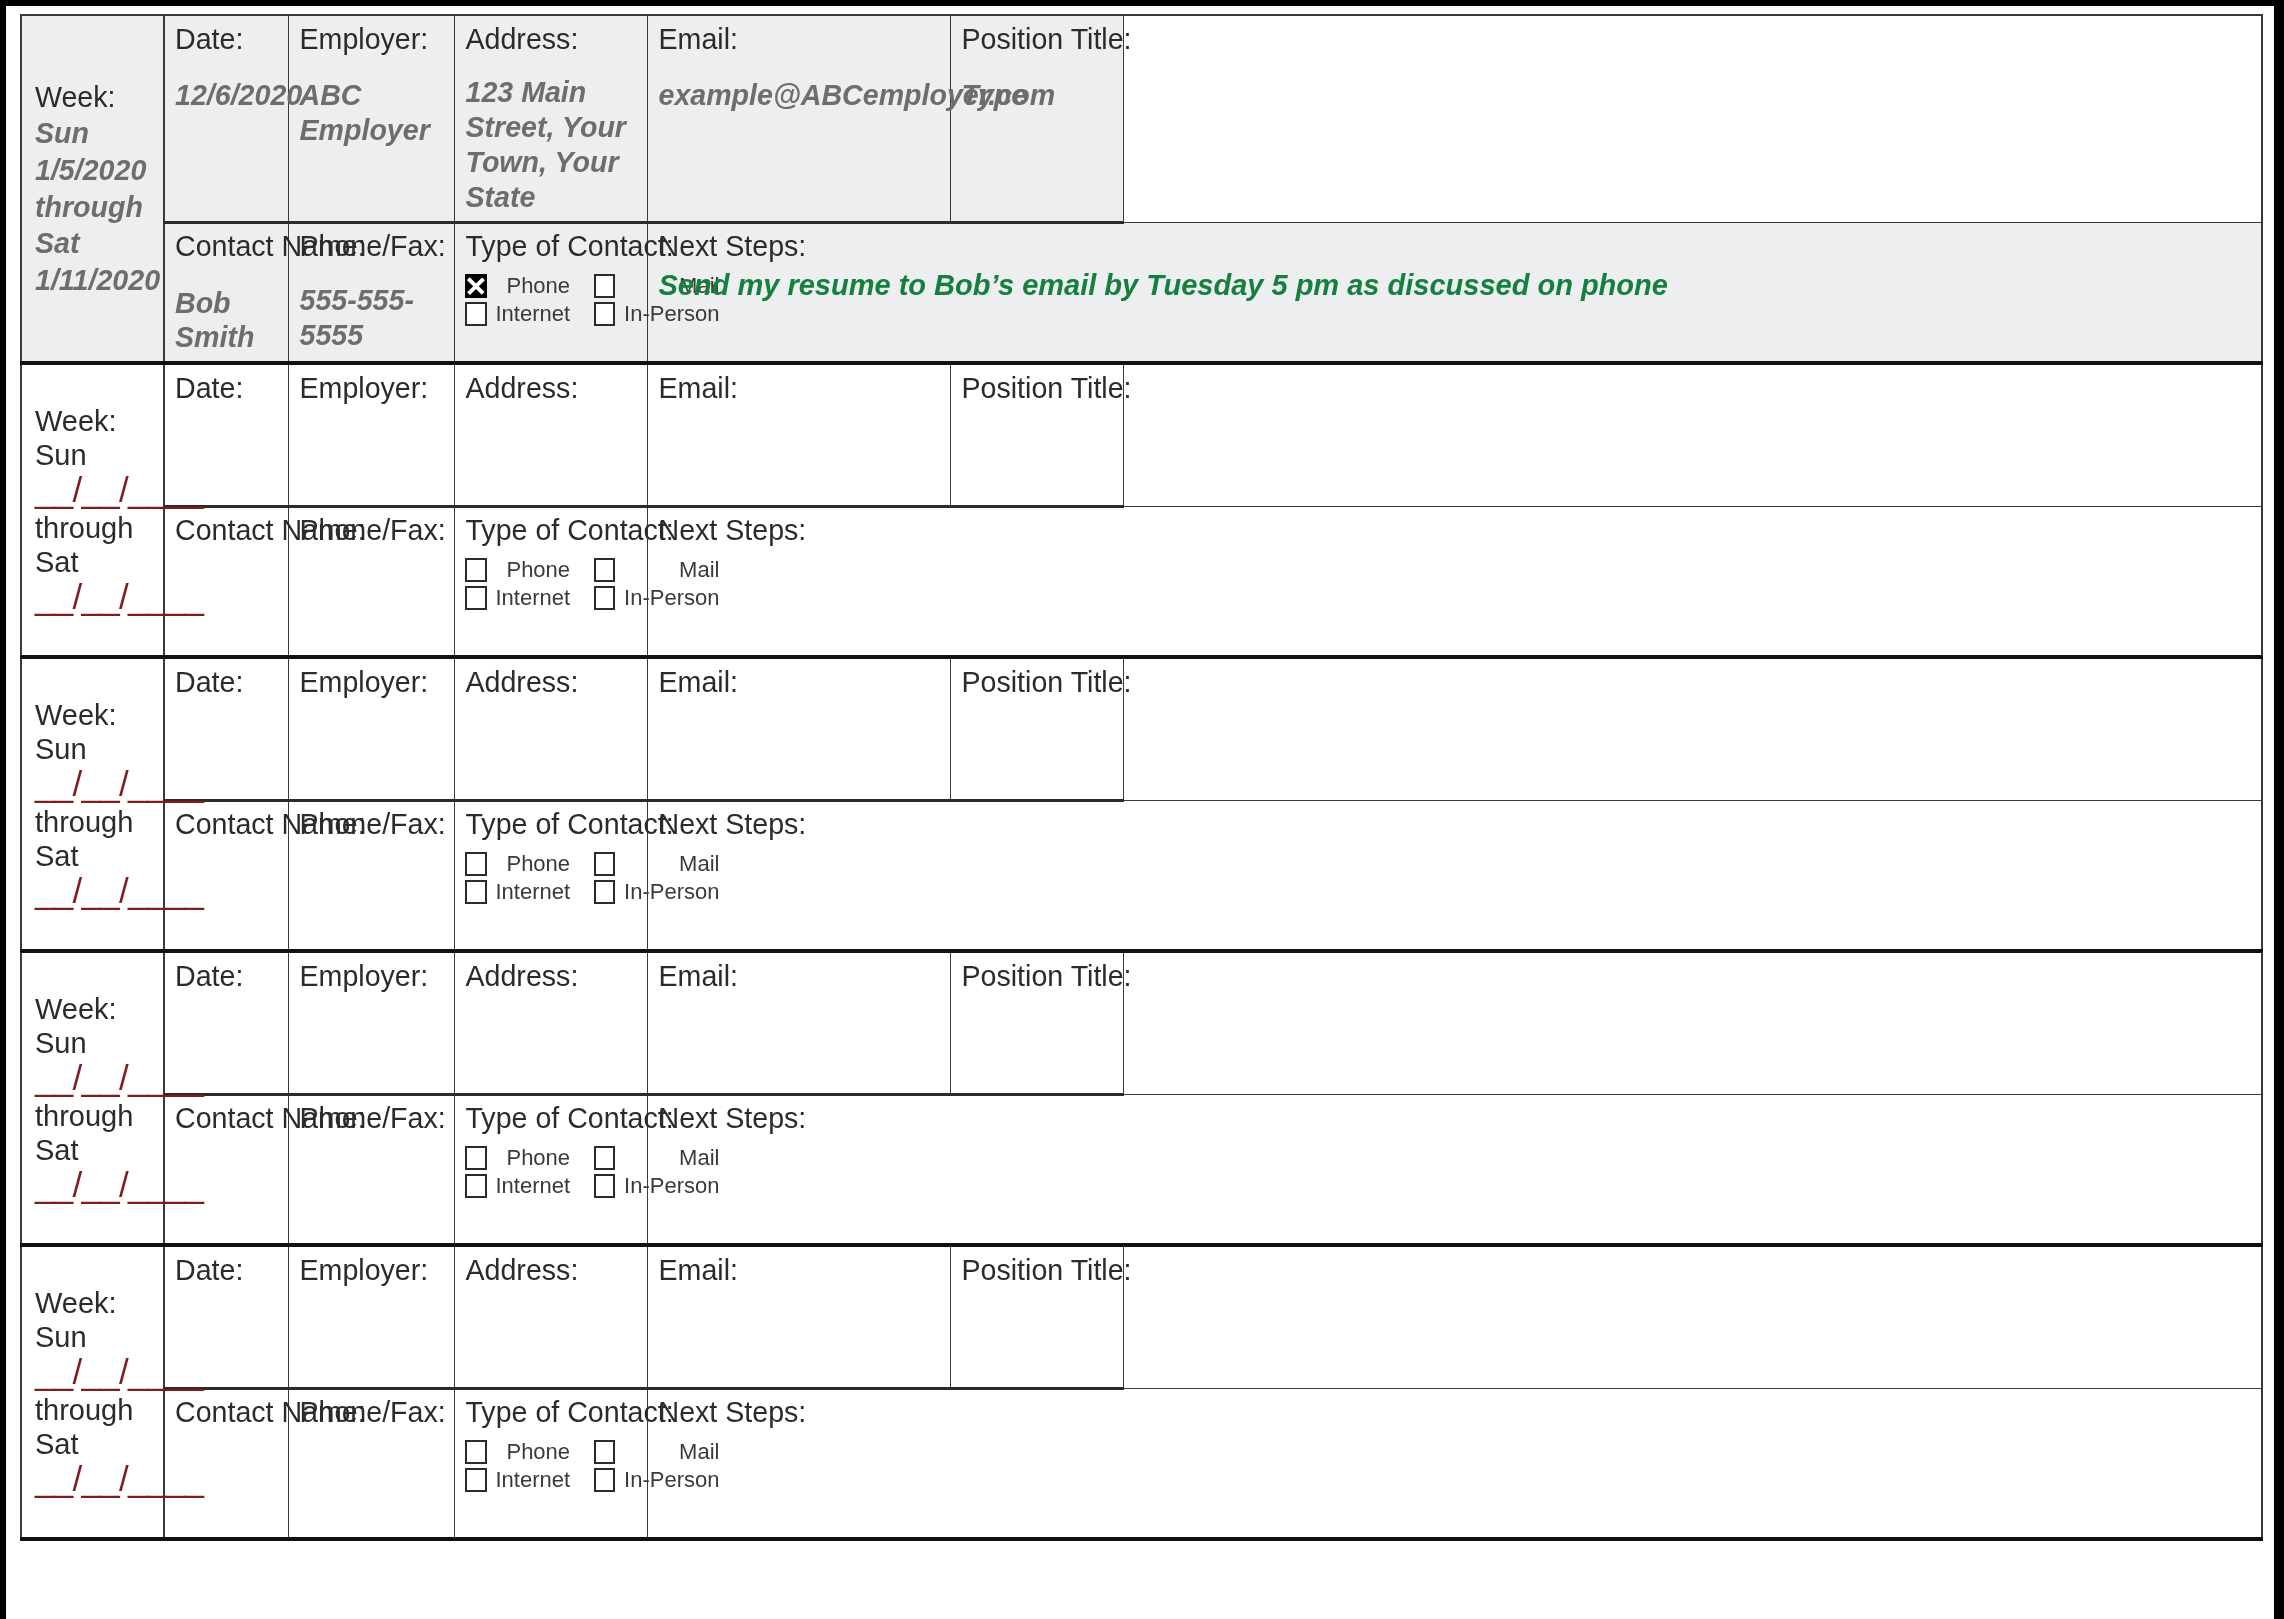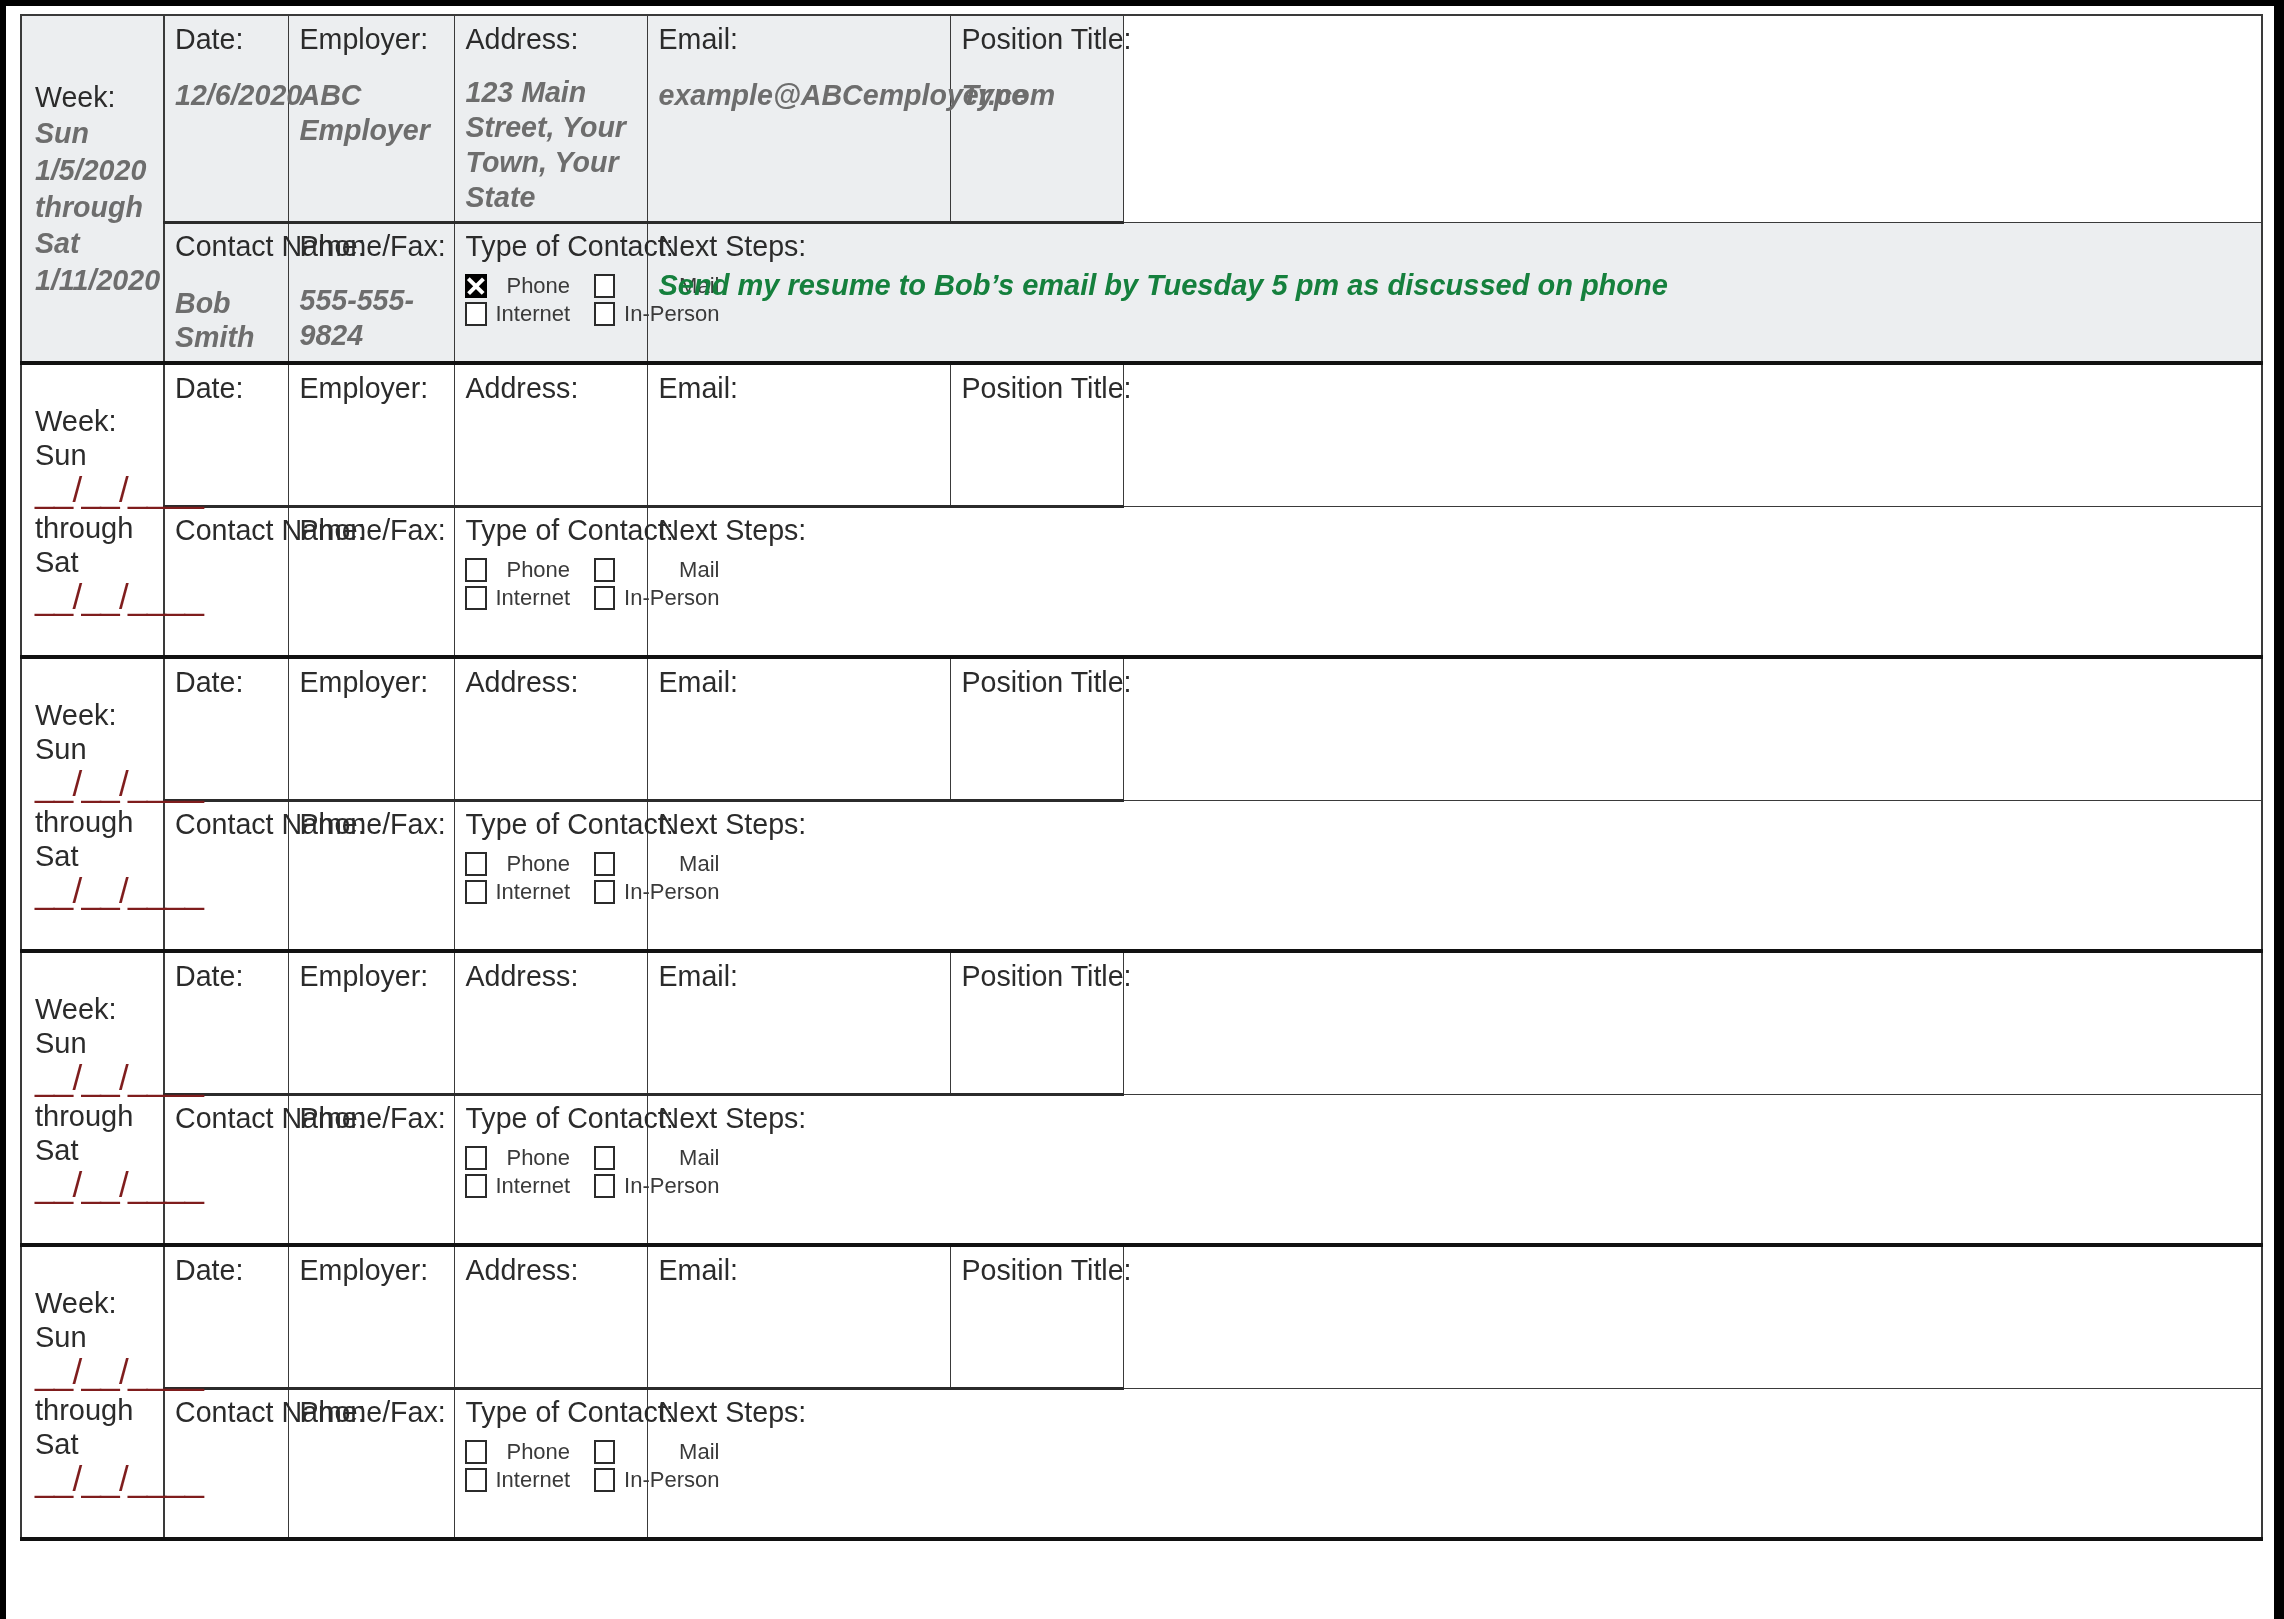--- a/index.html
+++ b/index.html
@@ -212,21 +212,21 @@
               <span class="val">Type</span>
             </td>
           </tr>
           <tr class="entry-bottom row-end shaded">
             <td class="cell" style="height: 130px; width: 182px;">
               <span class="lbl">Contact Name:</span>
               <span class="val">Bob Smith</span>
             </td>
             <td class="cell" style="height: 130px; width: 153px;">
               <span class="lbl">Phone/Fax:</span>
-              <span class="val tight">555-555-9824</span>
+              <span class="val tight">555-555-5555</span>
             </td>
             <td class="cell" colspan="1" style="height: 130px; width: 221px;">
               <span class="lbl">Type of Contact:</span>
               <div class="contact-types">
                 <div class="cbrow">
                   <span class="box checked"></span>
                   <span>Phone</span>
                 </div>
                 <div class="cbrow">
                   <span class="box"></span>

